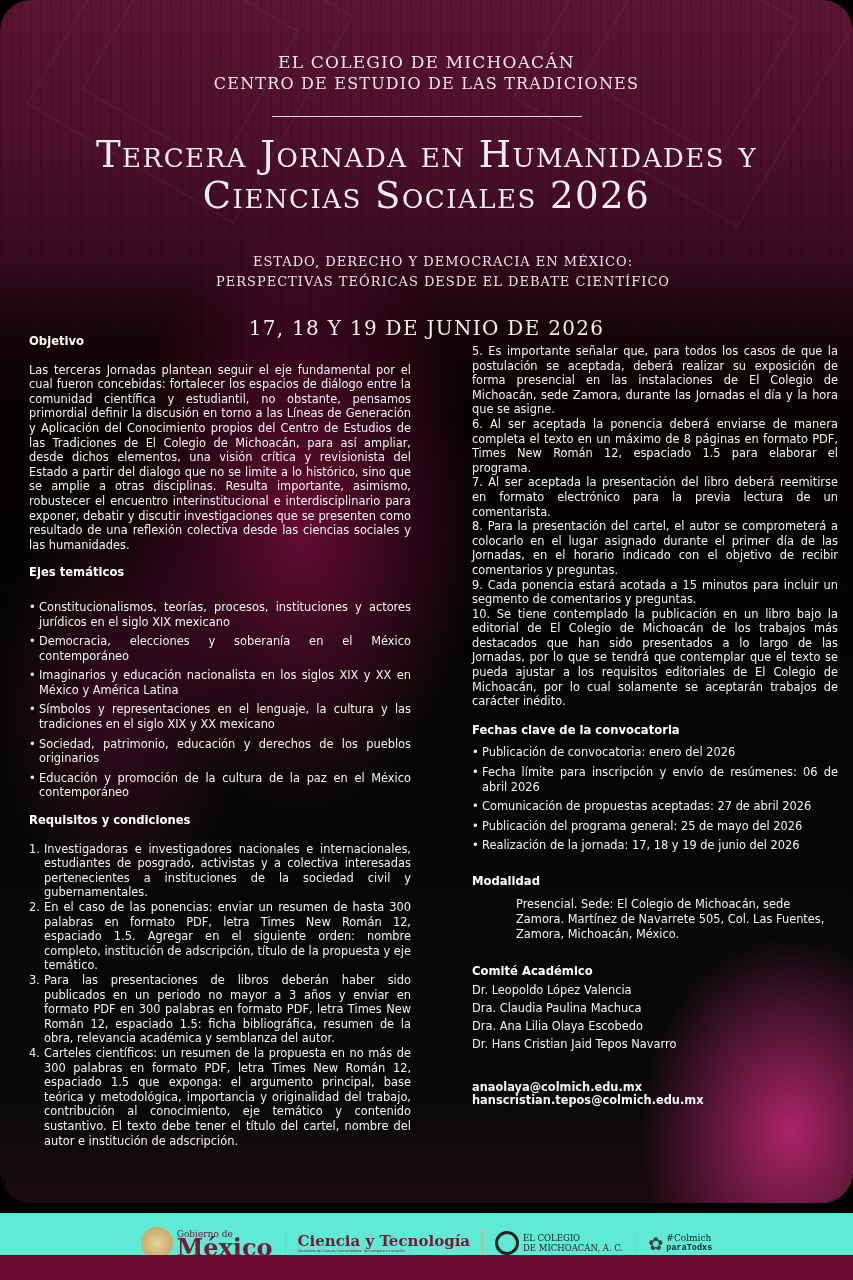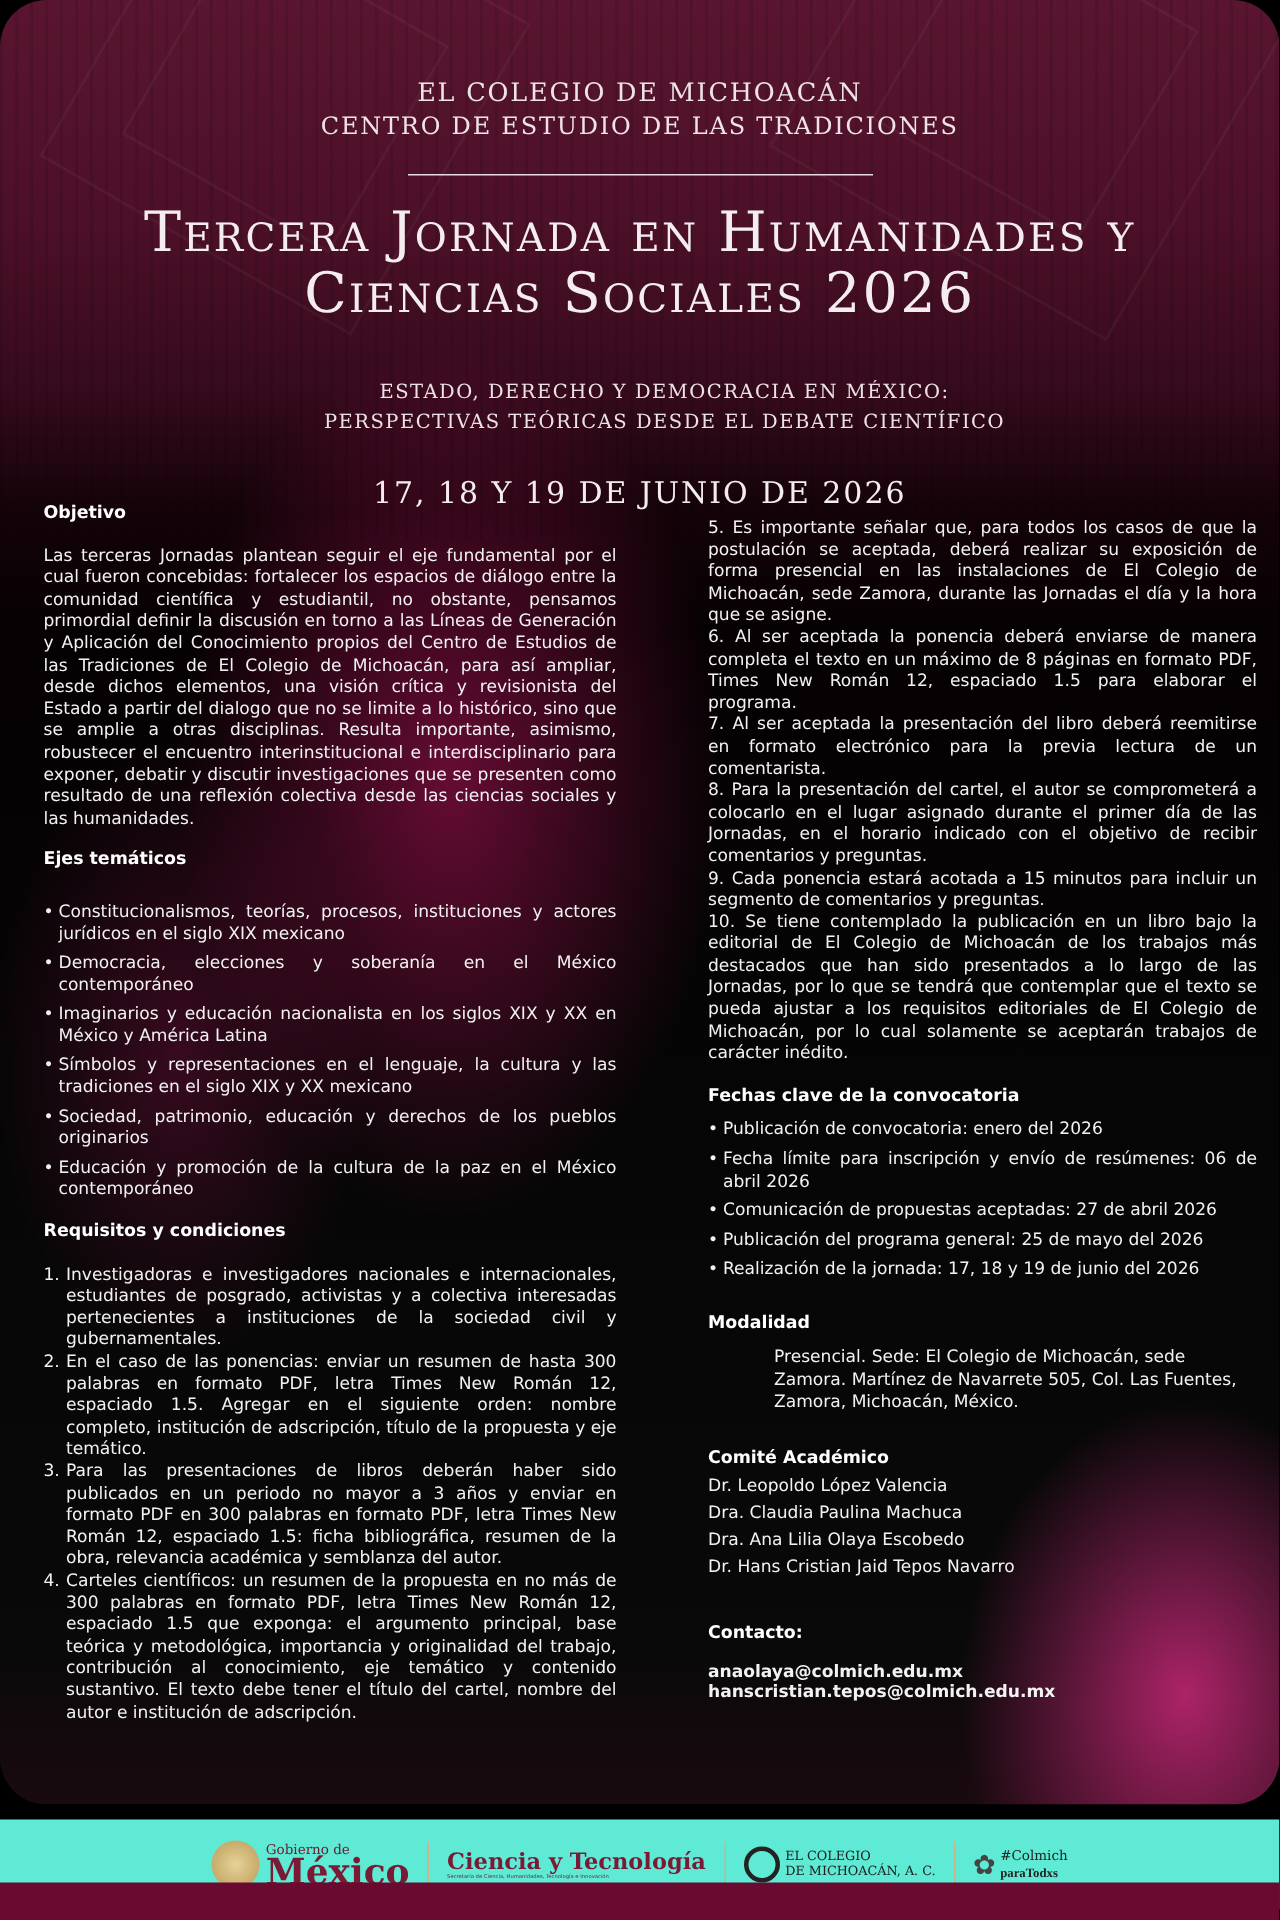--- a/index.html
+++ b/index.html
@@ -57,21 +57,21 @@
   .sep { width: 1px; height: 30px; background: #c8b48a; }
   .seal { width: 32px; height: 32px; border-radius: 50%; background: radial-gradient(circle, #e6d29a, #b99a55); margin-right: 4px; }
   .gob-small { font-family: "DejaVu Serif", serif; font-size: 9px; color: #6b1a30; line-height: 10px; }
   .gob-big { font-family: "DejaVu Serif", serif; font-size: 24px; font-weight: bold; color: #7a1a35; line-height: 18px; }
   .cyt { font-family: "DejaVu Serif", serif; font-size: 15px; color: #7a1a35; font-weight: bold; line-height: 16px; }
   .cyt-sub { font-size: 3.5px; color: #6b2a3a; line-height: 5px; }
   .colmich-icon { width: 24px; height: 24px; border-radius: 50%; border: 3px solid #222; margin-right: 4px; }
   .colmich-text { font-family: "DejaVu Serif", serif; font-size: 8.5px; color: #222; line-height: 10px; }
   .fish { font-size: 18px; color: #444; margin-right: 3px; }
   .tag1 { font-family: "DejaVu Serif", serif; font-size: 9px; color: #222; line-height: 10px; }
-  .tag2 { font-family: Liberation Serif, serif; font-size: 8.5px; font-weight: bold; color: #222; line-height: 10px; }
+  .tag2 { font-family: Liberation Mono, monospace; font-size: 8.5px; font-weight: bold; color: #222; line-height: 10px; }
 </style>
 </head>
 <body>
 
 <div class="poster">
   <div class="hex" style="left:70px;top:-60px;width:240px;height:240px;"></div>
   <div class="hex" style="left:110px;top:-20px;width:160px;height:160px;"></div>
   <div class="hex" style="left:560px;top:-80px;width:260px;height:260px;"></div>
   <div class="hex" style="left:610px;top:-30px;width:160px;height:160px;"></div>
 
@@ -179,21 +179,20 @@
 
     <div class="h" style="margin-bottom:3px;">Comité Académico</div>
     <div class="committee">
       <div>Dr. Leopoldo López Valencia</div>
       <div>Dra. Claudia Paulina Machuca</div>
       <div>Dra. Ana Lilia Olaya Escobedo</div>
       <div>Dr. Hans Cristian Jaid Tepos Navarro</div>
     </div>
     <div class="gap" style="height:28px;"></div>
 
-    <div class="h" style="margin-bottom:12px;">Contacto:</div>
     <div class="contact-email">anaolaya@colmich.edu.mx</div>
     <div class="contact-email">hanscristian.tepos@colmich.edu.mx</div>
   </div>
 </div>
 
 <div class="footer-white">
   <div class="logo">
     <div class="seal"></div>
     <div>
       <div class="gob-small">Gobierno de</div>

